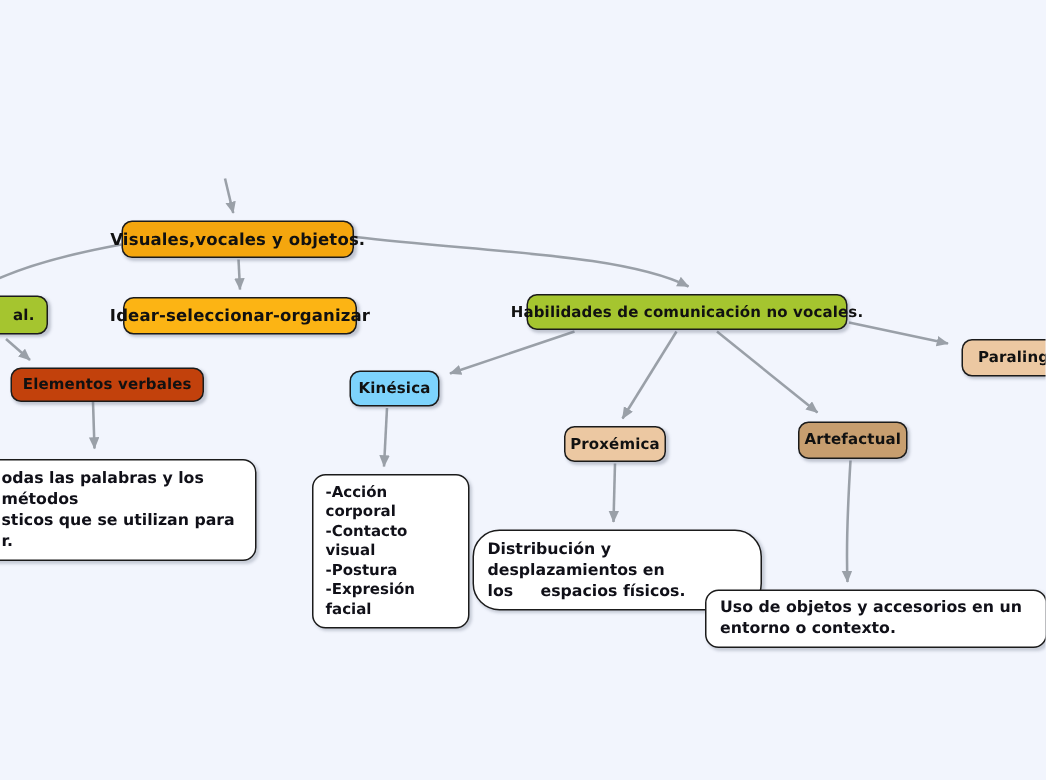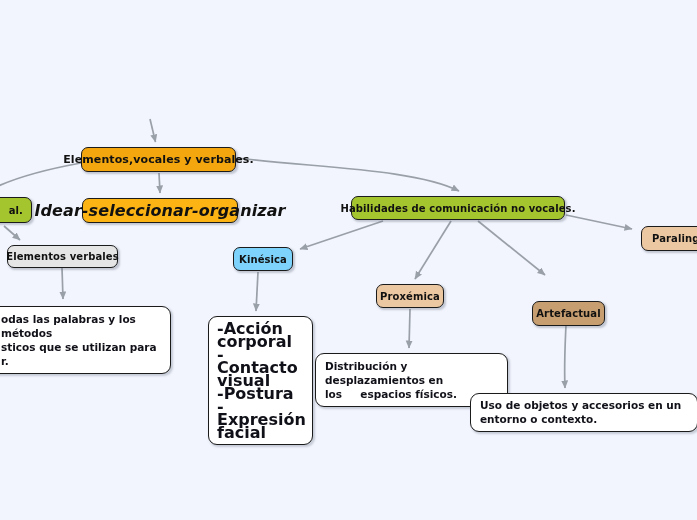--- a/index.html
+++ b/index.html
@@ -38,45 +38,45 @@
     justify-content: center;
     font-weight: bold;
     color: #111111;
     font-size: 10px;
     letter-spacing: 0.1px;
     box-shadow: 1.5px 1.5px 2px rgba(100,110,130,0.35);
     white-space: nowrap;
   }
   .node-formula      { left: 97px;  top: 94px;  width: 105px; height: 24px; background: #AC9562; }
   .node-visuales     { left: 81px;  top: 147px; width: 155px; height: 25px; background: #F4A60E; font-size: 11px; }
-  .node-idear        { left: 82px;  top: 198px; width: 156px; height: 25px; background: #FCB414; font-size: 16px; font-style: italic; }
+  .node-idear        { left: 82px;  top: 198px; width: 156px; height: 25px; background: #FCB414; font-size: 11px; }
   .node-habilidades  { left: 351px; top: 196px; width: 214px; height: 24px; background: #A5C52F; }
   .node-verbal-trunc { left: -80px; top: 197px; width: 112px; height: 26px; background: #A5C52F; justify-content: flex-end; padding-right: 8px; }
-  .node-elementos    { left: 7px;   top: 245px; width: 111px; height: 23px; background: #e5e5e5; }
+  .node-elementos    { left: 7px;   top: 245px; width: 129px; height: 23px; background: #c2410c; }
   .node-kinesica     { left: 233px; top: 247px; width: 60px;  height: 24px; background: #7dd3fc; }
   .node-proxemica    { left: 376px; top: 284px; width: 68px;  height: 24px; background: #ECC8A2; }
-  .node-artefactual  { left: 532px; top: 281px; width: 73px;  height: 25px; background: #C79E6F; margin-top: 20px; }
+  .node-artefactual  { left: 532px; top: 281px; width: 73px;  height: 25px; background: #C79E6F; }
   .node-paraling     { left: 641px; top: 226px; width: 112px; height: 25px; background: #ECC8A2; justify-content: flex-start; padding-left: 10px; }
   .note {
     position: absolute;
     box-sizing: border-box;
     background: #FFFFFF;
     border: 1.6px solid #1b1b1b;
     border-radius: 9px;
     font-weight: bold;
     color: #101018;
     font-size: 10.5px;
     line-height: 14px;
     padding: 5px 9px;
     white-space: pre-wrap;
     box-shadow: 1.5px 1.5px 2px rgba(100,110,130,0.3);
   }
   .note-elementos   { left: -46px; top: 306px; width: 217px; min-height: 44px; padding-left: 46px; }
-  .note-kinesica    { left: 208px; top: 316px; width: 105px; min-height: 61px; font-size: 16px; line-height: 13px; padding: 5px 8px; }
-  .note-proxemica   { left: 315px; top: 353px; width: 193px; min-height: 39px; }
+  .note-kinesica    { left: 208px; top: 316px; width: 105px; min-height: 61px; font-size: 10px; line-height: 13px; padding: 5px 8px; }
+  .note-proxemica   { left: 315px; top: 353px; width: 193px; min-height: 39px; border-radius: 18px; }
   .note-artefactual { left: 470px; top: 393px; width: 228px; min-height: 36px; padding-top: 4px; }
 </style>
 </head>
 <body>
 
 <div id="canvas">
 
   <svg class="connectors" viewBox="0 0 697 520" xmlns="http://www.w3.org/2000/svg">
     <defs>
       <marker id="arrow" markerWidth="9" markerHeight="8" refX="7.5" refY="3.5" orient="auto" markerUnits="userSpaceOnUse">
@@ -94,21 +94,21 @@
       <path d="M451,221 L415,279" marker-end="url(#arrow)"></path>
       <path d="M478,221 L545,275" marker-end="url(#arrow)"></path>
       <path d="M566,215 L632,229" marker-end="url(#arrow)"></path>
       <path d="M258,272 L256,311" marker-end="url(#arrow)"></path>
       <path d="M410,309 L409,348" marker-end="url(#arrow)"></path>
       <path d="M567,307 C565,340 564,365 565,388" marker-end="url(#arrow)"></path>
     </g>
   </svg>
 
 
-  <div class="node node-visuales">Elementos,vocales y verbales.</div>
+  <div class="node node-visuales">Visuales,vocales y objetos.</div>
 
   <div class="node node-idear">Idear-seleccionar-organizar</div>
 
   <div class="node node-habilidades">Habilidades de comunicación no vocales.</div>
 
   <div class="node node-verbal-trunc">al.</div>
 
   <div class="node node-elementos">Elementos verbales</div>
 
   <div class="node node-kinesica">Kinésica</div>

